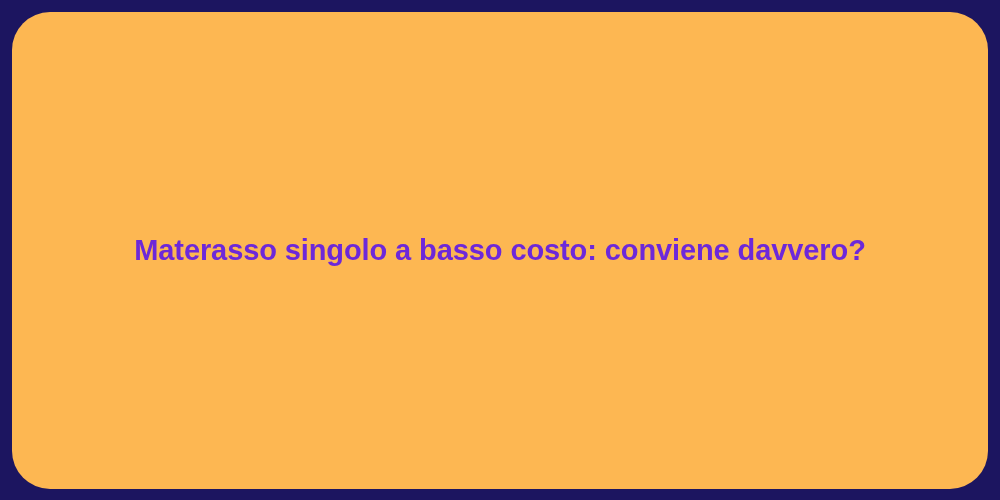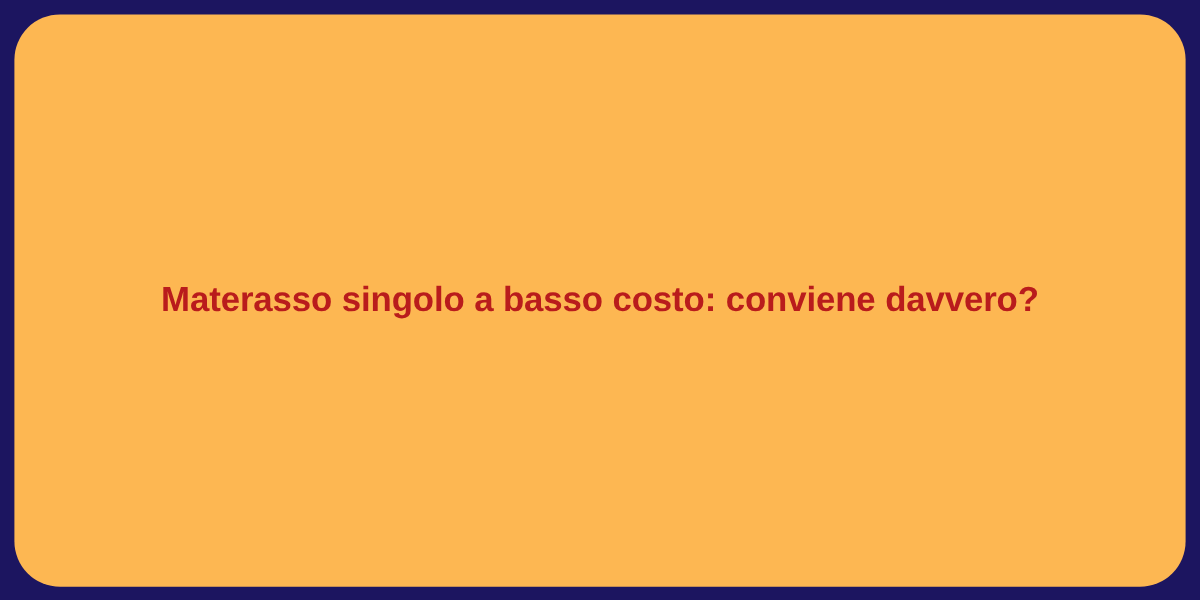--- a/index.html
+++ b/index.html
@@ -33,21 +33,21 @@
     border-radius: 38px;
     display: flex;
     align-items: center;
     justify-content: center;
     text-align: center;
     padding: 0 40px;
   }
 
   .banner-title {
     margin: 0;
-    color: #b91c1c;
+    color: #6d28d9;
     font-family: "Liberation Sans", "DejaVu Sans", sans-serif;
     font-size: 29px;
     font-weight: 700;
     line-height: 1.25;
     letter-spacing: -0.1px;
     white-space: nowrap;
   }
 </style>
 </head>
 <body>

